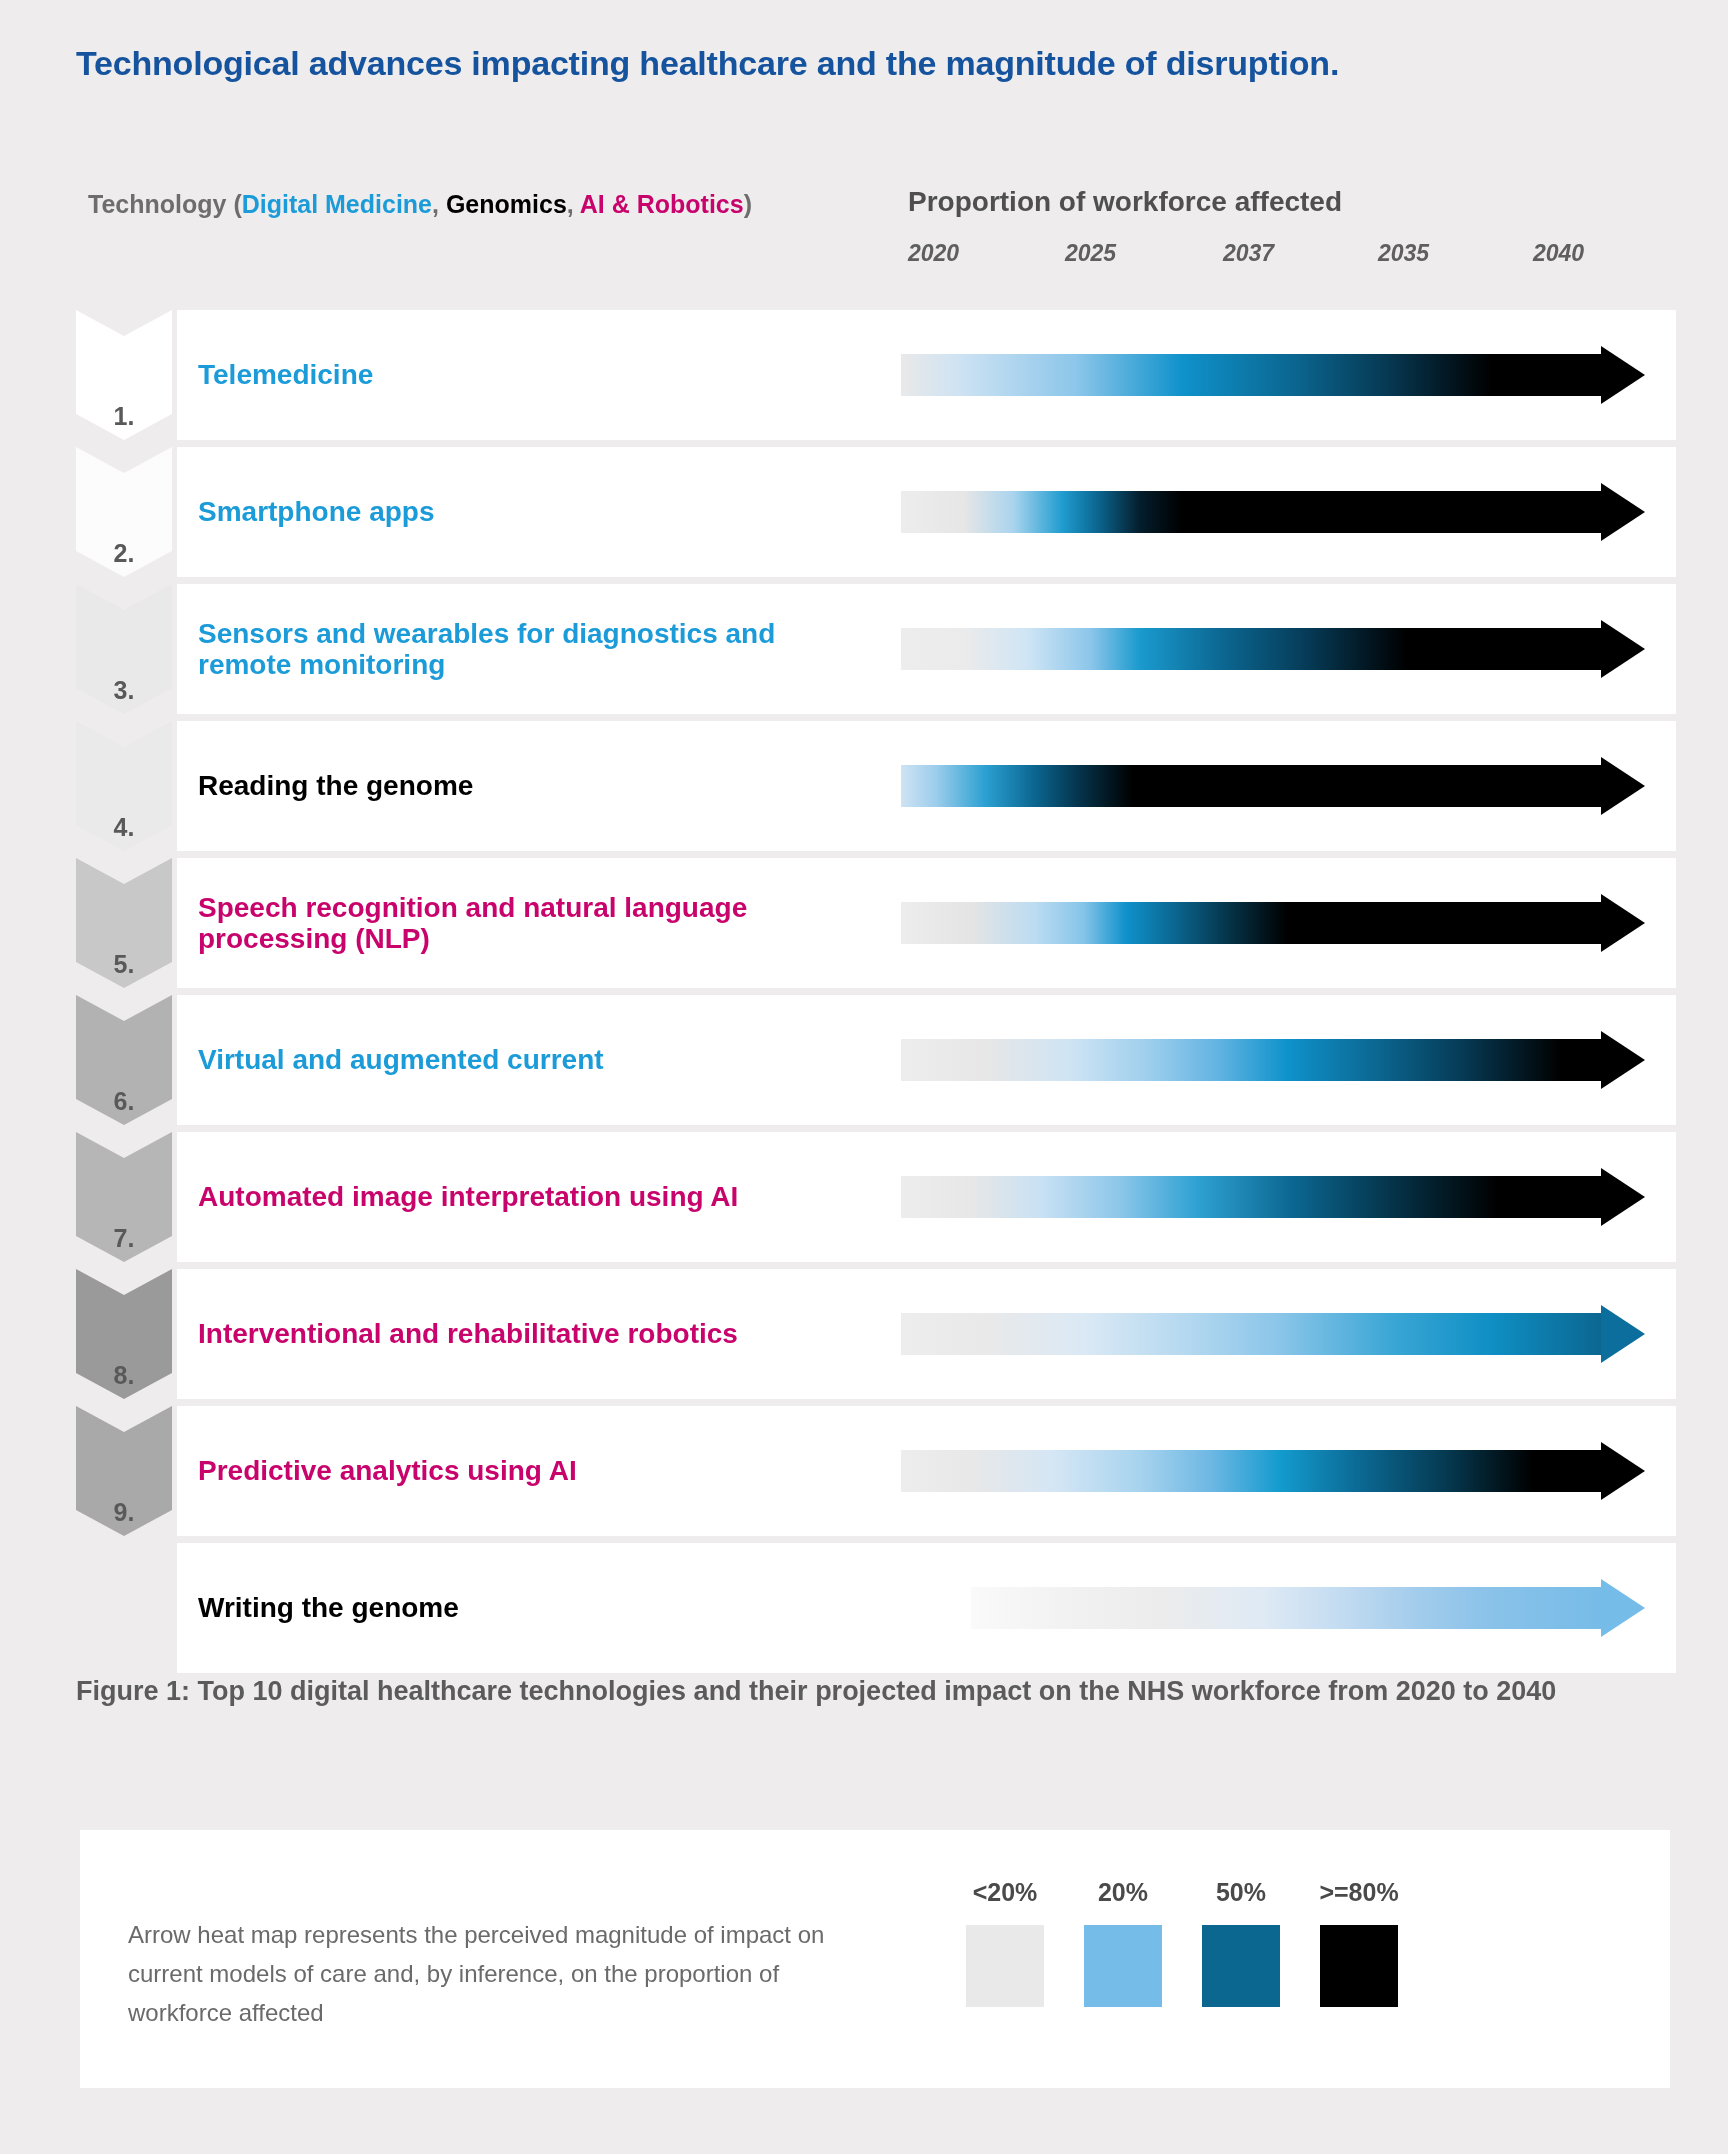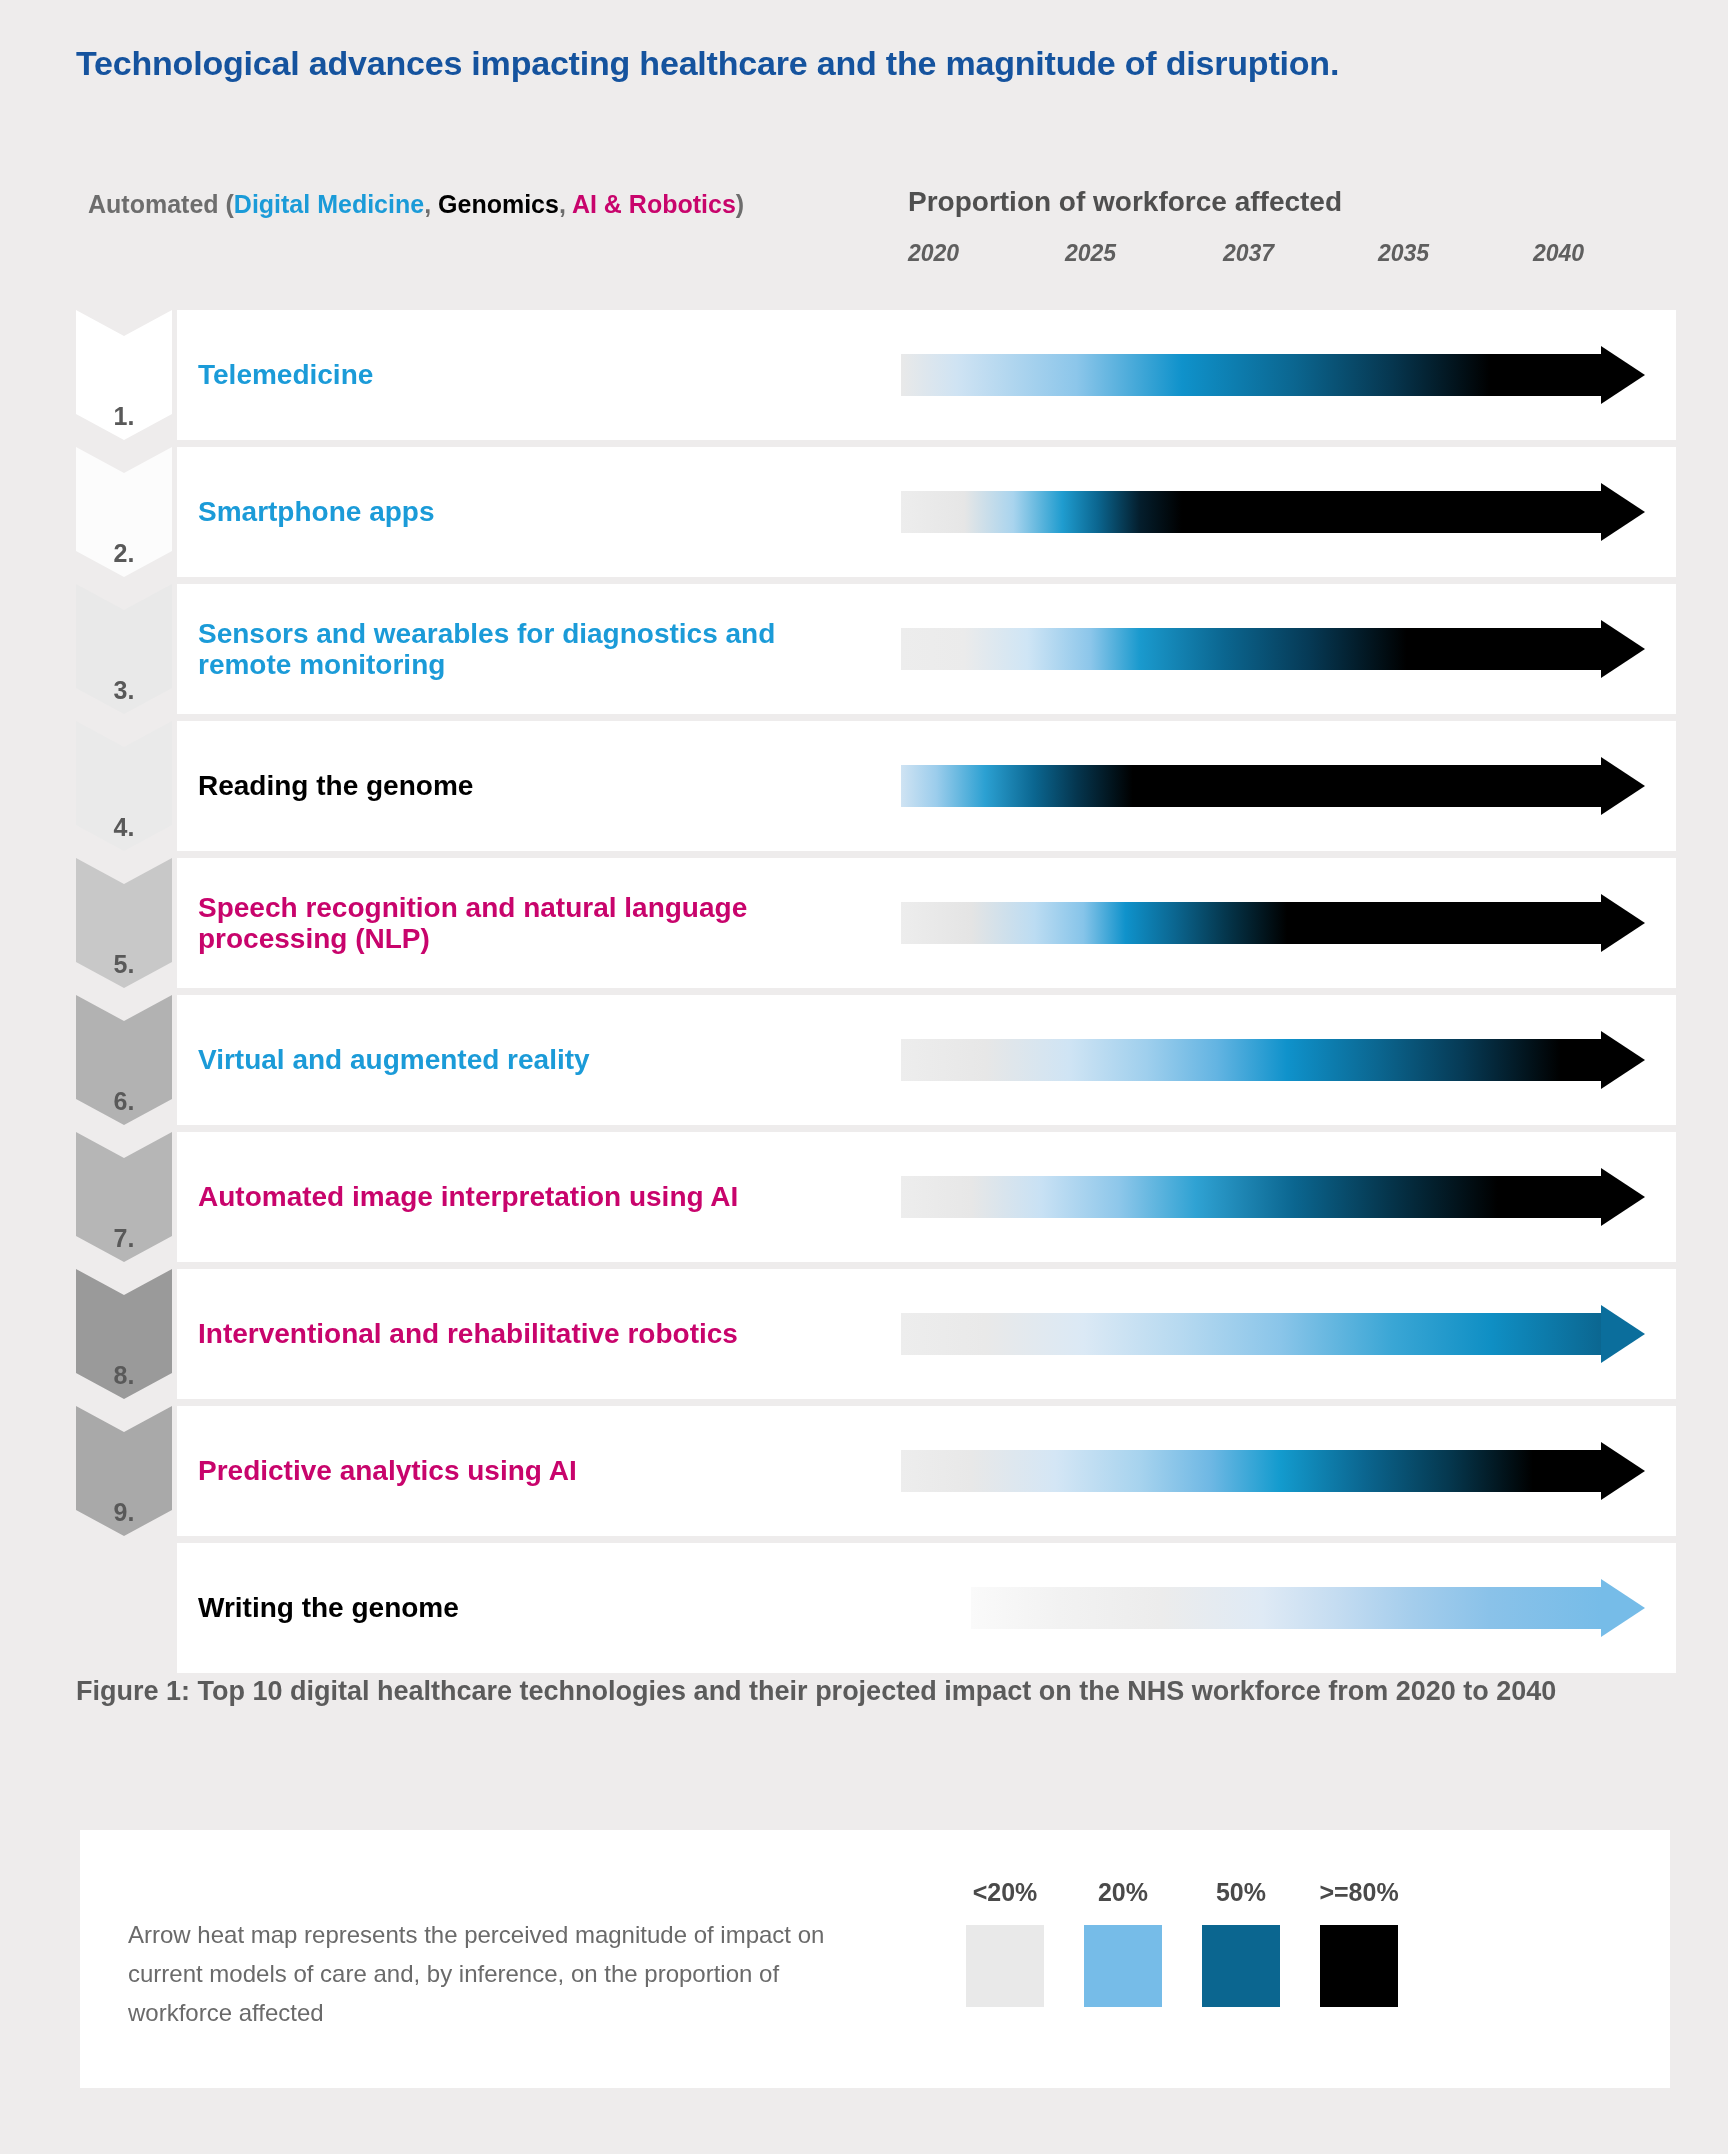--- a/index.html
+++ b/index.html
@@ -115,21 +115,21 @@
   }
   .key .kswatch{
     margin:18px auto 0;width:78px;height:82px;
   }
 </style>
 </head>
 <body>
 
 <div id="title">Technological advances impacting healthcare and the magnitude of disruption.</div>
 
-<div id="tech-header"><span>Automated </span><span class="paren">(</span><span class="tok-dm">Digital Medicine</span><span class="paren">, </span><span class="tok-gen">Genomics</span><span class="paren">, </span><span class="tok-ai">AI &amp; Robotics</span><span class="paren">)</span></div>
+<div id="tech-header"><span>Technology </span><span class="paren">(</span><span class="tok-dm">Digital Medicine</span><span class="paren">, </span><span class="tok-gen">Genomics</span><span class="paren">, </span><span class="tok-ai">AI &amp; Robotics</span><span class="paren">)</span></div>
 
 <div id="prop-header">Proportion of workforce affected</div>
 <div id="years">
     <span class="yr" style="left: 0px;">2020</span>
     <span class="yr" style="left: 157px;">2025</span>
     <span class="yr" style="left: 315px;">2037</span>
     <span class="yr" style="left: 470px;">2035</span>
     <span class="yr" style="left: 625px;">2040</span>
   </div>
 
@@ -198,21 +198,21 @@
         <div class="shaft" style="background: linear-gradient(90deg, rgb(237, 237, 237) 0%, rgb(228, 228, 228) 10%, rgb(188, 220, 242) 19%, rgb(134, 196, 233) 26%, rgb(15, 146, 203) 32%, rgb(11, 102, 144) 39%, rgb(5, 56, 79) 46%, rgb(0, 0, 0) 55%, rgb(0, 0, 0) 100%);"></div>
         <div class="head" style="background: rgb(0, 0, 0);"></div>
       </div>
     </div>
     <div class="row">
       <div class="panel" style="width: 1499px;"></div>
       <div class="chev" style="background: rgb(178, 178, 178);">
         <div class="num">6.</div>
       </div>
       <div class="label" style="color: rgb(27, 155, 216);">
-        <span>Virtual and augmented reality</span>
+        <span>Virtual and augmented current</span>
       </div>
       <div class="arrow" style="left: 825px; width: 744px;">
         <div class="shaft" style="background: linear-gradient(90deg, rgb(237, 237, 237) 0%, rgb(231, 231, 231) 12%, rgb(207, 228, 244) 24%, rgb(159, 207, 237) 35%, rgb(99, 180, 226) 45%, rgb(15, 146, 203) 55%, rgb(11, 102, 144) 68%, rgb(6, 58, 85) 80%, rgb(0, 0, 0) 94%, rgb(0, 0, 0) 100%);"></div>
         <div class="head" style="background: rgb(0, 0, 0);"></div>
       </div>
     </div>
     <div class="row">
       <div class="panel" style="width: 1499px;"></div>
       <div class="chev" style="background: rgb(182, 182, 182);">
         <div class="num">7.</div>

